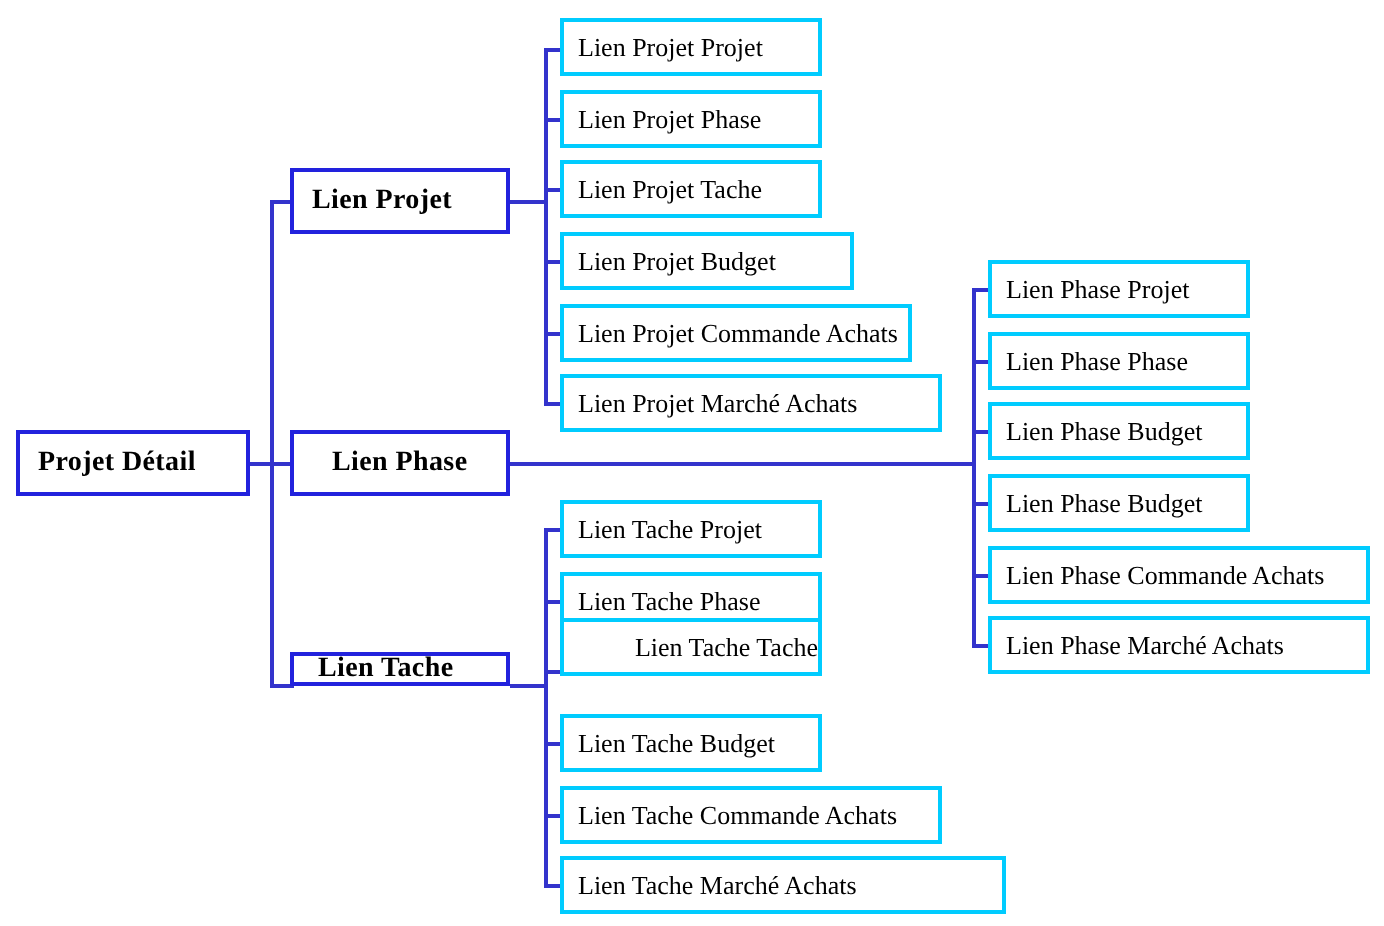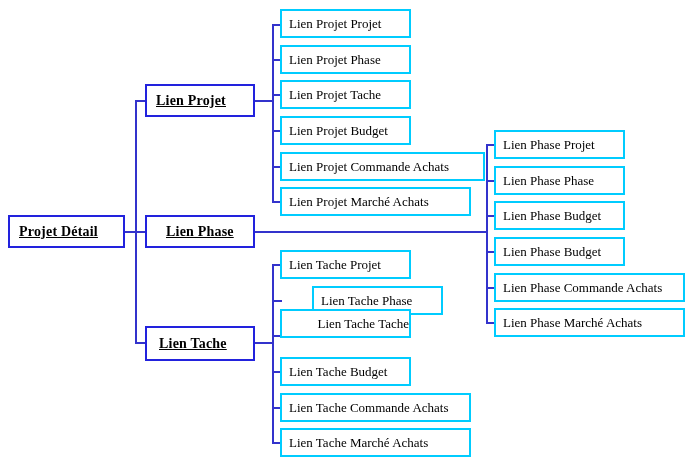--- a/index.html
+++ b/index.html
@@ -30,21 +30,20 @@
     line-height: 1;
   }
   .node.root,
   .node.branch {
     border: 2px solid #2222dd;
     font-weight: bold;
     font-size: 14px;
     color: #000000;
     padding-left: 9px;
     letter-spacing: 0.2px;
-    text-decoration: underline;
   }
   .node.leaf {
     border: 2px solid #00ccff;
     font-weight: normal;
     font-size: 13px;
     color: #000000;
     padding-left: 7px;
   }
 
   
@@ -98,37 +97,37 @@
   </div>
 
   <div class="node branch" style="left:145px; top:84px; width:110px; height:33px;">
     <span>Lien Projet</span>
   </div>
 
   <div class="node branch" style="left:145px; top:215px; width:110px; height:33px;padding-left:19px;">
     <span>Lien Phase</span>
   </div>
 
-  <div class="node branch" style="left:145px; top:326px; width:110px; height:35px;padding-left:12px;">
+  <div class="node branch" style="left:145px; top:326px; width:110px; height:17px;padding-left:12px;">
     <span>Lien Tache</span>
   </div>
 
   <div class="node leaf" style="left:280px; top:9px;   width:131px; height:29px;">
     <span>Lien Projet Projet</span>
     </div>
   <div class="node leaf" style="left:280px; top:45px;  width:131px; height:29px;">
     <span>Lien Projet Phase</span>
     </div>
   <div class="node leaf" style="left:280px; top:80px;  width:131px; height:29px;">
     <span>Lien Projet Tache</span>
     </div>
-  <div class="node leaf" style="left:280px; top:116px; width:131px; height:29px;">
+  <div class="node leaf" style="left:280px; top:116px; width:147px; height:29px;">
     <span>Lien Projet Budget</span>
     </div>
-  <div class="node leaf" style="left:280px; top:152px; width:205px; height:29px;">
+  <div class="node leaf" style="left:280px; top:152px; width:176px; height:29px;">
     <span>Lien Projet Commande Achats</span>
     </div>
   <div class="node leaf" style="left:280px; top:187px; width:191px; height:29px;">
     <span>Lien Projet Marché Achats</span>
     </div>
 
   <div class="node leaf" style="left:494px; top:130px; width:131px; height:29px;">
     <span>Lien Phase Projet</span>
     </div>
   <div class="node leaf" style="left:494px; top:166px; width:131px; height:29px;">
@@ -143,29 +142,29 @@
   <div class="node leaf" style="left:494px; top:273px; width:191px; height:29px;">
     <span>Lien Phase Commande Achats</span>
     </div>
   <div class="node leaf" style="left:494px; top:308px; width:191px; height:29px;">
     <span>Lien Phase Marché Achats</span>
     </div>
 
   <div class="node leaf" style="left:280px; top:250px; width:131px; height:29px;">
     <span>Lien Tache Projet</span>
     </div>
-  <div class="node leaf" style="left:280px; top:286px; width:131px; height:29px;margin-left:32px;">
+  <div class="node leaf" style="left:280px; top:286px; width:131px; height:29px;">
     <span>Lien Tache Phase</span>
     </div>
   <div class="node leaf" style="left:280px; top:309px; width:131px; height:29px;justify-content:flex-end;">
     <span>Lien Tache Tache</span>
     </div>
   <div class="node leaf" style="left:280px; top:357px; width:131px; height:29px;">
     <span>Lien Tache Budget</span>
     </div>
   <div class="node leaf" style="left:280px; top:393px; width:191px; height:29px;">
     <span>Lien Tache Commande Achats</span>
     </div>
-  <div class="node leaf" style="left:280px; top:428px; width:191px; height:29px;">
+  <div class="node leaf" style="left:280px; top:428px; width:223px; height:29px;">
     <span>Lien Tache Marché Achats</span>
     </div>
 
 </div>
 
 </body></html>

